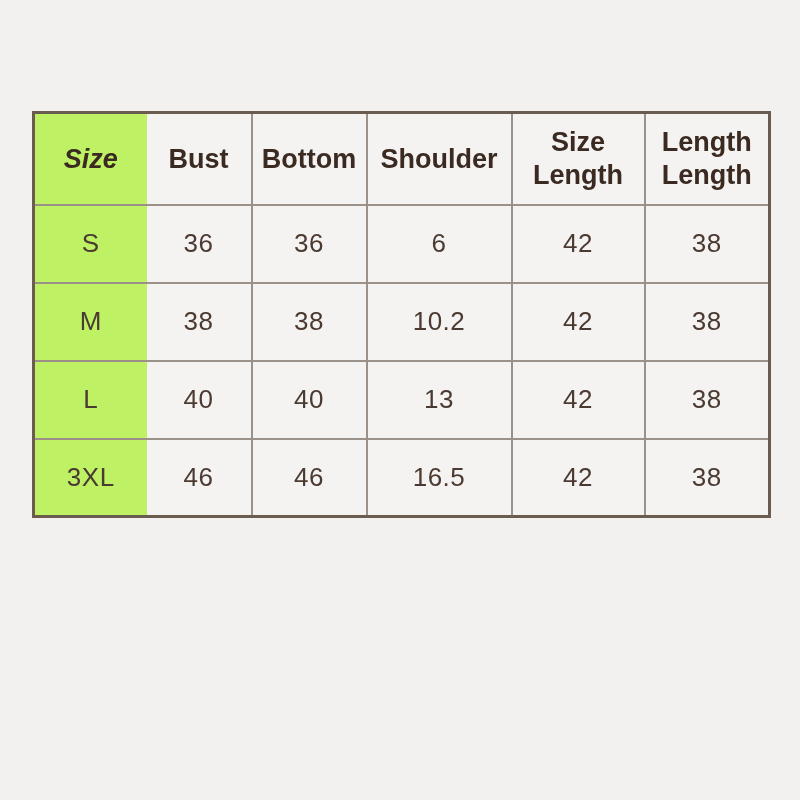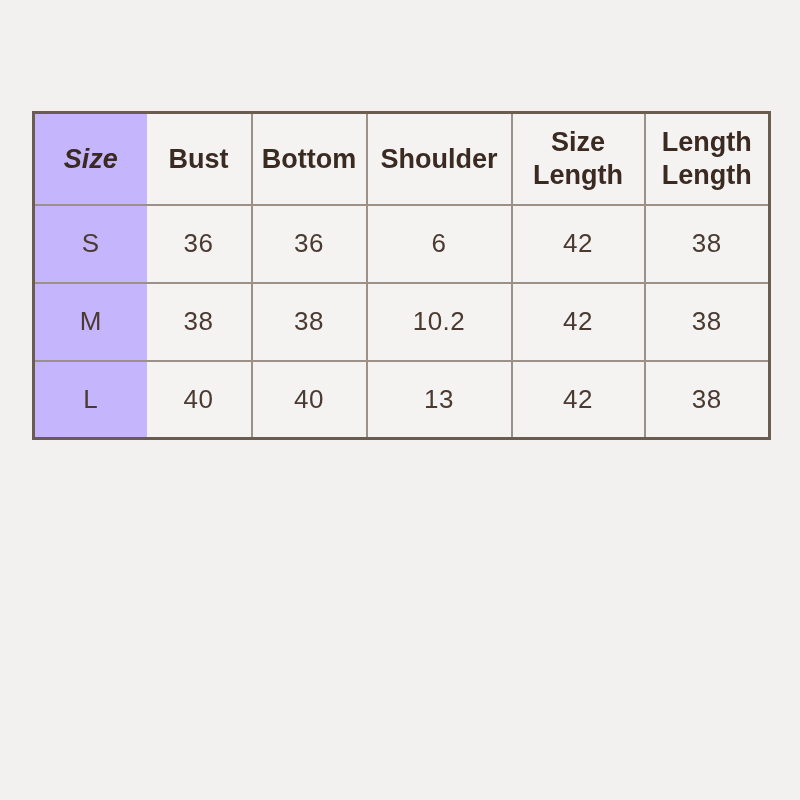--- a/index.html
+++ b/index.html
@@ -42,21 +42,21 @@
   thead th {
     font-size: 27px;
     font-weight: 700;
     color: #3a2a21;
     line-height: 1.2;
   }
   thead th.size-head {
     font-style: italic;
   }
   
-  .size-col { background: #c4b5fd; text-align: center; }
+  .size-col { background: #bef264; text-align: center; }
   
   tbody th, tbody td {
     font-size: 26px;
     font-weight: 400;
     color: #4b3a31;
     letter-spacing: 0.5px;
   }
 </style>
 </head>
 <body>
@@ -99,15 +99,23 @@
         <td class="vline">38</td>
       </tr>
       <tr>
         <th class="size-col">L</th>
         <td>40</td>
         <td class="vline">40</td>
         <td class="vline">13</td>
         <td class="vline">42</td>
         <td class="vline">38</td>
       </tr>
+      <tr>
+        <th class="size-col">3XL</th>
+        <td>46</td>
+        <td class="vline">46</td>
+        <td class="vline">16.5</td>
+        <td class="vline">42</td>
+        <td class="vline">38</td>
+      </tr>
     </tbody>
   </table>
 </div>
 
 </body></html>

